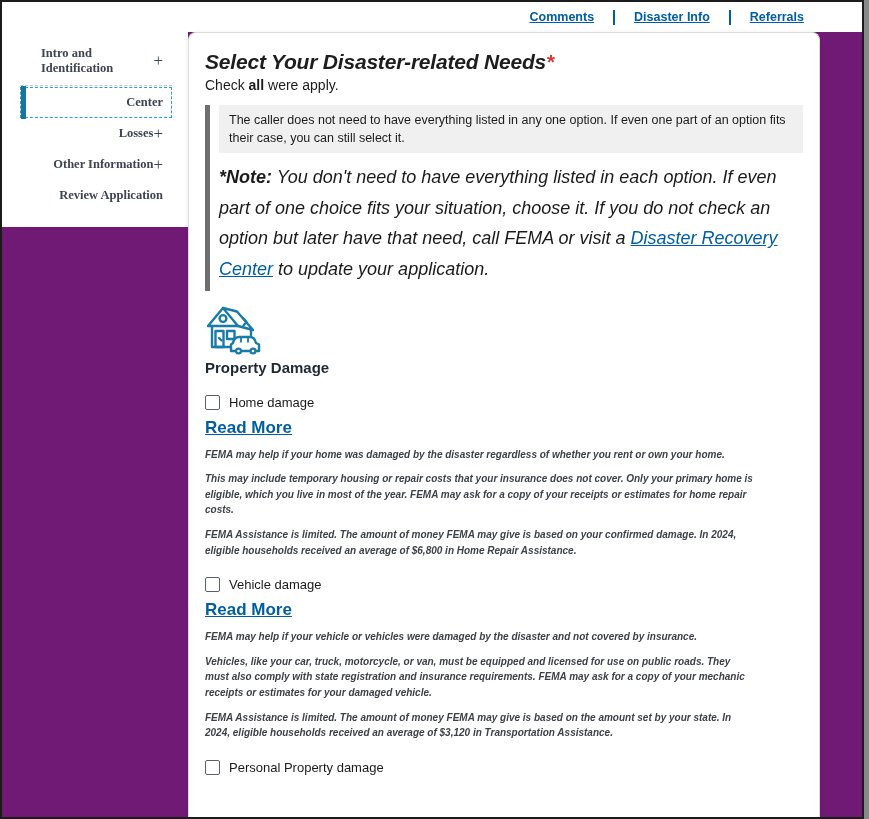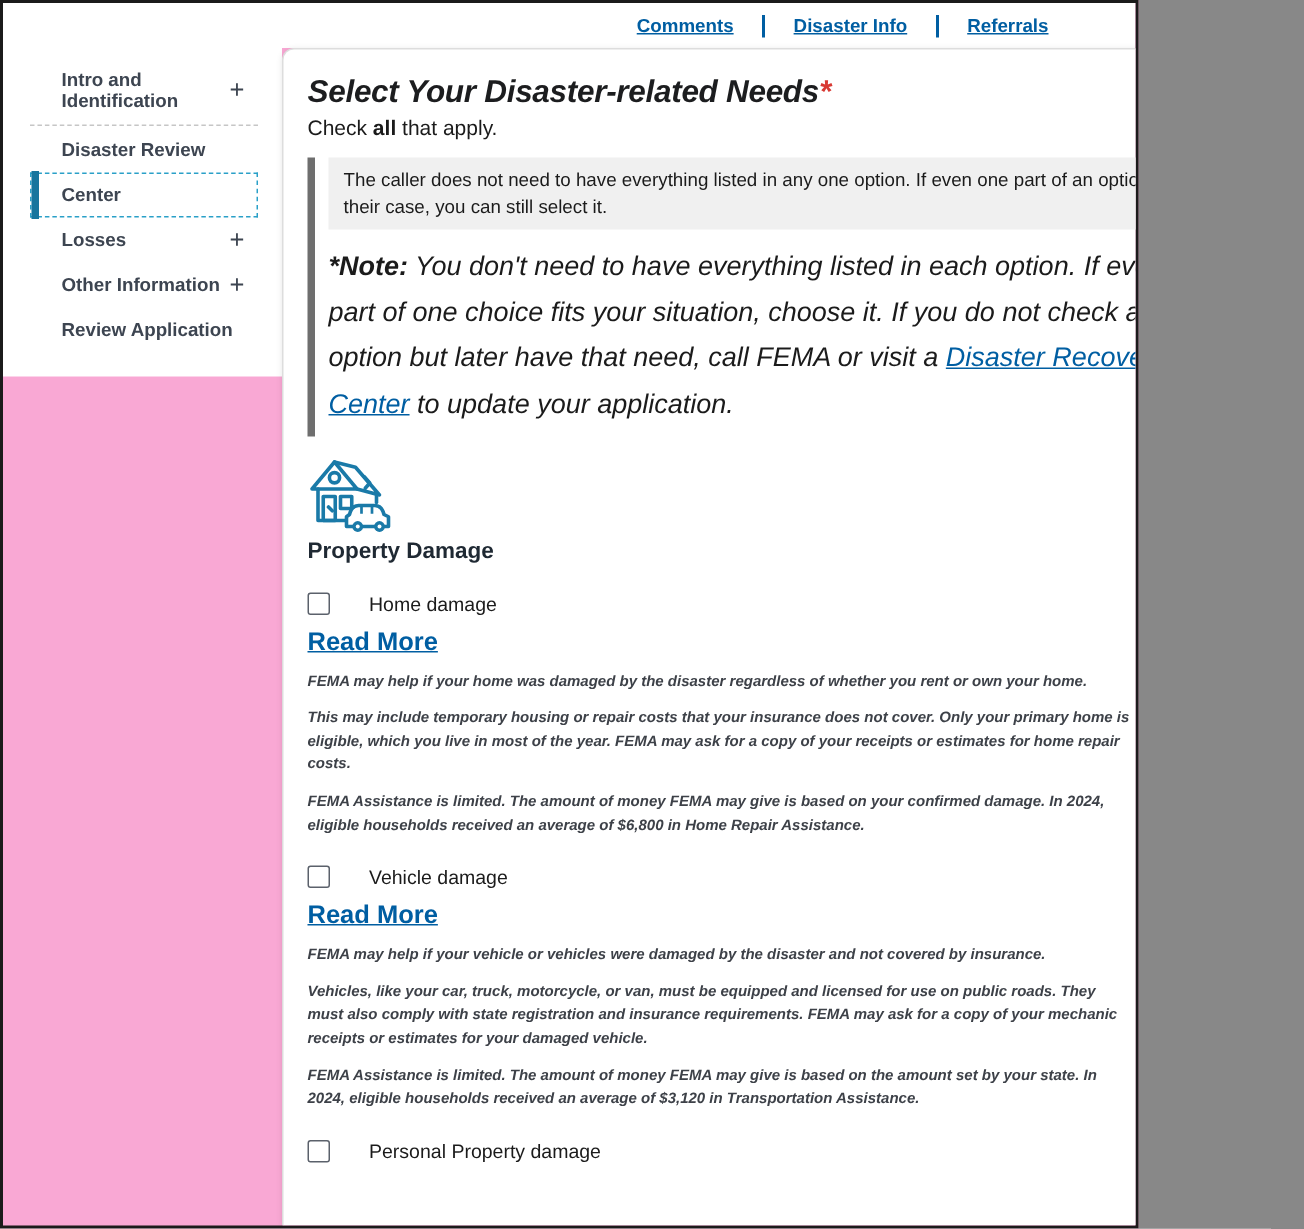--- a/index.html
+++ b/index.html
@@ -1,43 +1,43 @@
 <!DOCTYPE html>
 <html style="--link-blue: #005ea2; --active-bar-blue: #17759e; --focus-dashed-blue: #2aa0c8; --required-red: #d83933; --callout-bg: #f0f0f0; --blockquote-border: #6e6e6e; --icon-blue: #1a7aa8; --sidebar-text: #3d4551; --heading-text: #1c1d1f;"><head>
 <meta charset="utf-8">
 <style>
   * { box-sizing: border-box; }
   html,body { margin:0; padding:0; background:#888; }
   body { font-family:"Liberation Sans", sans-serif; }
 
   .screen {
-    position:relative; width:759px; height:819px;
-    border:2px solid #1b1b1b; background:#f9a8d4; overflow:hidden;
+    position:relative; width:864px; height:819px;
+    border:2px solid #1b1b1b; background:#701a75; overflow:hidden;
   }
 
   
   .topbar {
     position:absolute; top:0; left:0; right:0; height:30px; background:#fff;
     display:flex; align-items:center; justify-content:flex-end; padding-right:58px;
   }
   .top-link {
     font-size:12.5px; font-weight:600; color:var(--link-blue,#005ea2);
     text-decoration:underline; cursor:pointer;
   }
   .vsep { width:2px; height:15px; background:var(--link-blue,#005ea2); margin:0 19px; }
 
   
   .sidebar {
     position:absolute; top:30px; left:0; width:186px; background:#fff;
     padding:6px 0 16px 18px;
   }
   .side-item {
     position:relative; width:152px; padding:7px 8px 7px 20px;
-    display:flex; align-items:center; justify-content:space-between;
-    cursor:pointer; border:1px dashed transparent;
+    display:flex; align-items:center; justify-content:flex-end;
+    cursor:pointer; border:1px dashed transparent;font-family:Liberation Serif, serif;
   }
   .side-label { font-size:12.5px; font-weight:700; color:var(--sidebar-text,#3d4551); }
   .plus { font-size:17px; font-weight:400; color:var(--sidebar-text,#3d4551); line-height:10px; }
   .side-item.active { border:1px dashed var(--focus-dashed-blue,#2aa0c8); }
   .side-item.active::before {
     content:""; position:absolute; left:0; top:-2px; bottom:-2px; width:5px;
     background:var(--active-bar-blue,#17759e);
   }
   .side-sep { border-top:1px dashed #c6c6c6; width:152px; margin:1px 0; }
 
@@ -59,21 +59,21 @@
     color:#1b1b1b; line-height:1.45;
   }
   .note { margin:9px 0 0; font-size:18px; font-style:italic; line-height:1.7; color:#1b1b1b; }
   .note .note-label { font-weight:700; }
   .note a { color:var(--link-blue,#005ea2); text-decoration:underline; cursor:pointer; }
 
   .section-icon { margin:10px 0 2px; width:56px; height:52px; }
   .section-heading { margin:4px 0 10px; font-size:15px; font-weight:600; color:#1f2933; }
 
   .option { margin-top:19px; }
-  .opt-row { display:flex; align-items:center; gap:26px; cursor:pointer; }
+  .opt-row { display:flex; align-items:center; gap:9px; cursor:pointer; }
   .cb {
     width:15px; height:15px; flex:0 0 15px; background:#fff;
     border:1.5px solid #5b616b; border-radius:2px;
   }
   .opt-label { font-size:13px; color:#1b1b1b; }
   .read-more {
     display:inline-block; margin:8px 0 0; font-size:17px; font-weight:700;
     color:var(--link-blue,#005ea2); text-decoration:underline; cursor:pointer;
   }
   .opt-para {
@@ -96,23 +96,20 @@
       </nav>
   </div>
 
   <aside class="sidebar">
     <div>
         <div class="side-item">
           <span class="side-label">Intro and Identification</span>
           <span class="plus">+</span>
         </div>
         <div class="side-sep"></div>
-        <div class="side-item">
-          <span class="side-label">Disaster Review</span>
-        </div>
         <div class="side-item active">
           <span class="side-label">Center</span>
         </div>
         <div class="side-item">
           <span class="side-label">Losses</span>
           <span class="plus">+</span>
         </div>
         <div class="side-item">
           <span class="side-label">Other Information</span>
           <span class="plus">+</span>
@@ -120,21 +117,21 @@
         <div class="side-item">
           <span class="side-label">Review Application</span>
         </div>
       </div>
   </aside>
 
   <main class="card">
 
     <h1 class="page-title"><span>Select Your Disaster-related Needs</span><span class="req">*</span></h1>
 
-    <p class="subtitle"><span>Check </span><b>all</b><span> that apply.</span></p>
+    <p class="subtitle"><span>Check </span><b>all</b><span> were apply.</span></p>
 
     <div class="blockquote">
       <div class="callout">The caller does not need to have everything listed in any one option. If even one part of an option fits their case, you can still select it.</div>
       <p class="note"><span class="note-label">*Note:</span><span> You don't need to have everything listed in each option. If even part of one choice fits your situation, choose it. If you do not check an option but later have that need, call FEMA or visit a </span><a href="#">Disaster Recovery Center</a><span> to update your application.</span></p>
     </div>
 
     <div class="section-icon">
       <svg width="56" height="52" viewBox="0 0 56 52" xmlns="http://www.w3.org/2000/svg">
         <g fill="none" stroke="#1a7aa8" stroke-width="2.4" stroke-linejoin="round" stroke-linecap="round">
           <path d="M3 23 L18 5 L33 23 Z"></path>

